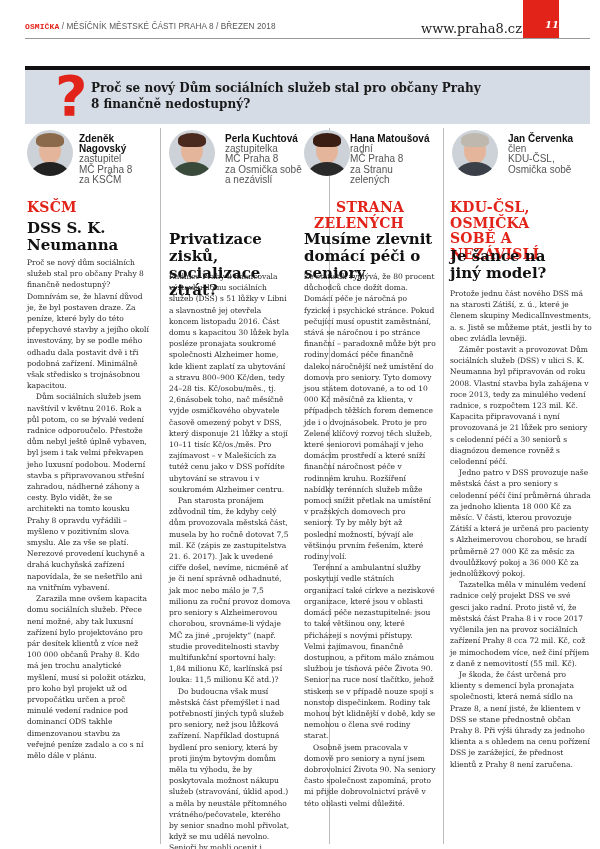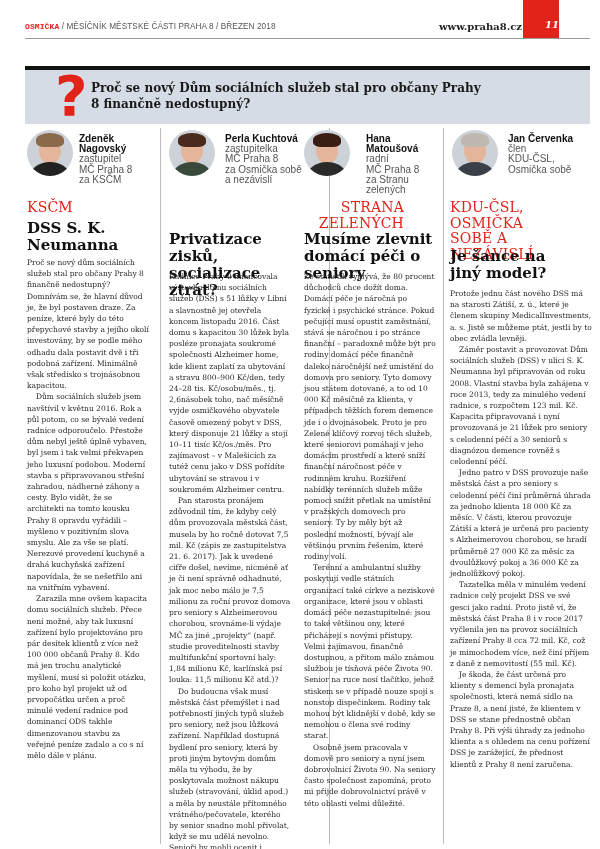--- a/index.html
+++ b/index.html
@@ -1,42 +1,42 @@
 <!DOCTYPE html>
 <html><head>
 <meta charset="utf-8">
 <style>
   html, body { margin:0; padding:0; background:#fff; }
   body { width:600px; height:849px; position:relative; overflow:hidden; font-family:"DejaVu Serif", serif; color:#222; }
   .header { position:absolute; left:25px; right:10px; top:0; height:38px; border-bottom:1.5px solid #9a9a9a; }
   .hdr-left { position:absolute; left:0; top:22px; font-family:"Liberation Sans", sans-serif; font-size:8.2px; letter-spacing:0.1px; color:#555; }
   .hdr-left .brand { color:#e2231a; font-weight:bold; font-family:Liberation Mono, monospace; font-size:8px; }
-  .hdr-right { position:absolute; right:68px; top:21px; font-family:"DejaVu Serif", serif; font-size:10px; font-weight:bold; color:#222; }
+  .hdr-right { position:absolute; right:68px; top:21px; font-family:"DejaVu Serif", serif; font-size:13px; font-weight:normal; color:#222; }
   .page-no { position:absolute; right:68px; top:0; width:36px; height:38px; background:#e2231a; color:#fff; font-weight:bold; font-family:"DejaVu Serif", serif; font-size:10px; text-align:right; line-height:50px; transform:translateX(37px);font-style:italic; }
   .qbar { position:absolute; left:25px; right:10px; top:66px; height:54px; background:#d5dce6; border-top:4px solid #111; }
   .qmark { position:absolute; left:30px; top:-4px; font-family:"DejaVu Sans", sans-serif; font-weight:bold; font-size:56px; color:#e2231a; line-height:60px; }
   .qtext { position:absolute; left:66px; top:10px; font-family:"DejaVu Serif", serif; font-weight:bold; font-size:12px; line-height:16px; color:#1a1a1a; width:400px; }
   .col { position:absolute; top:128px; height:716px; }
   .col1 { left:25px; width:122px; }
   .col2 { left:160px; width:128px; border-left:1.5px solid #bbb; border-right:1.5px solid #bbb; padding:0 20px; }
   .col3 { left:302px; width:132px; }
   .col4 { left:443px; width:143px; border-left:1.5px solid #bbb; padding-left:6px; }
   .avatar { position:absolute; top:2px; width:46px; height:46px; border-radius:50%; overflow:hidden; background:#ccd2d8; }
   .col2 .avatar, .col4 .avatar { left:8px; }
   .col1 .avatar, .col3 .avatar { left:2px; }
   .avatar .face { position:absolute; left:12px; top:7px; width:22px; height:27px; border-radius:50%; background:#e4b59a; }
   .avatar .body { position:absolute; left:4px; top:32px; width:38px; height:26px; border-radius:50% 50% 0 0; background:#2b2b2b; }
   .avatar .hair { position:absolute; left:9px; top:3px; width:28px; height:14px; border-radius:50% 50% 30% 30%; }
   .bio { position:absolute; top:6px; font-family:"Liberation Sans", sans-serif; font-size:10px; line-height:10.2px; color:#555; }
   .col1 .bio { left:54px; }
   .col2 .bio { left:64px; }
-  .col3 .bio { left:64px; }
+  .col3 .bio { left:48px; }
   .col4 .bio { left:64px; }
   .bio .name { font-weight:bold; color:#111; }
-  .party { position:absolute; top:72px; left:2px; font-family:"DejaVu Serif", serif; font-weight:normal; font-size:14px; line-height:15.5px; color:#e2231a; letter-spacing:0.2px; }
+  .party { position:absolute; top:72px; left:2px; font-family:"DejaVu Serif", serif; font-weight:bold; font-size:14px; line-height:15.5px; color:#e2231a; letter-spacing:0.2px; }
   .col2 .party, .col4 .party { left:6px; }
   .col2 .party { top:70px; }
   .title { position:absolute; left:2px; font-family:"DejaVu Serif", serif; font-weight:bold; font-size:15px; line-height:17px; color:#111; }
   .col1 .title { top:92px; }
   .col2 .title { top:103px; left:8px; }
   .col3 .title { top:103px; }
   .col4 .title { top:120px; left:6px; }
   .body-text { position:absolute; left:2px; right:0; font-family:"DejaVu Serif", serif; font-size:7.5px; line-height:11.2px; color:#2a2a2a; text-align:left; }
   .col1 .body-text { top:129px; width:122px; }
   .col2 .body-text { top:143px; left:8px; width:122px; }

